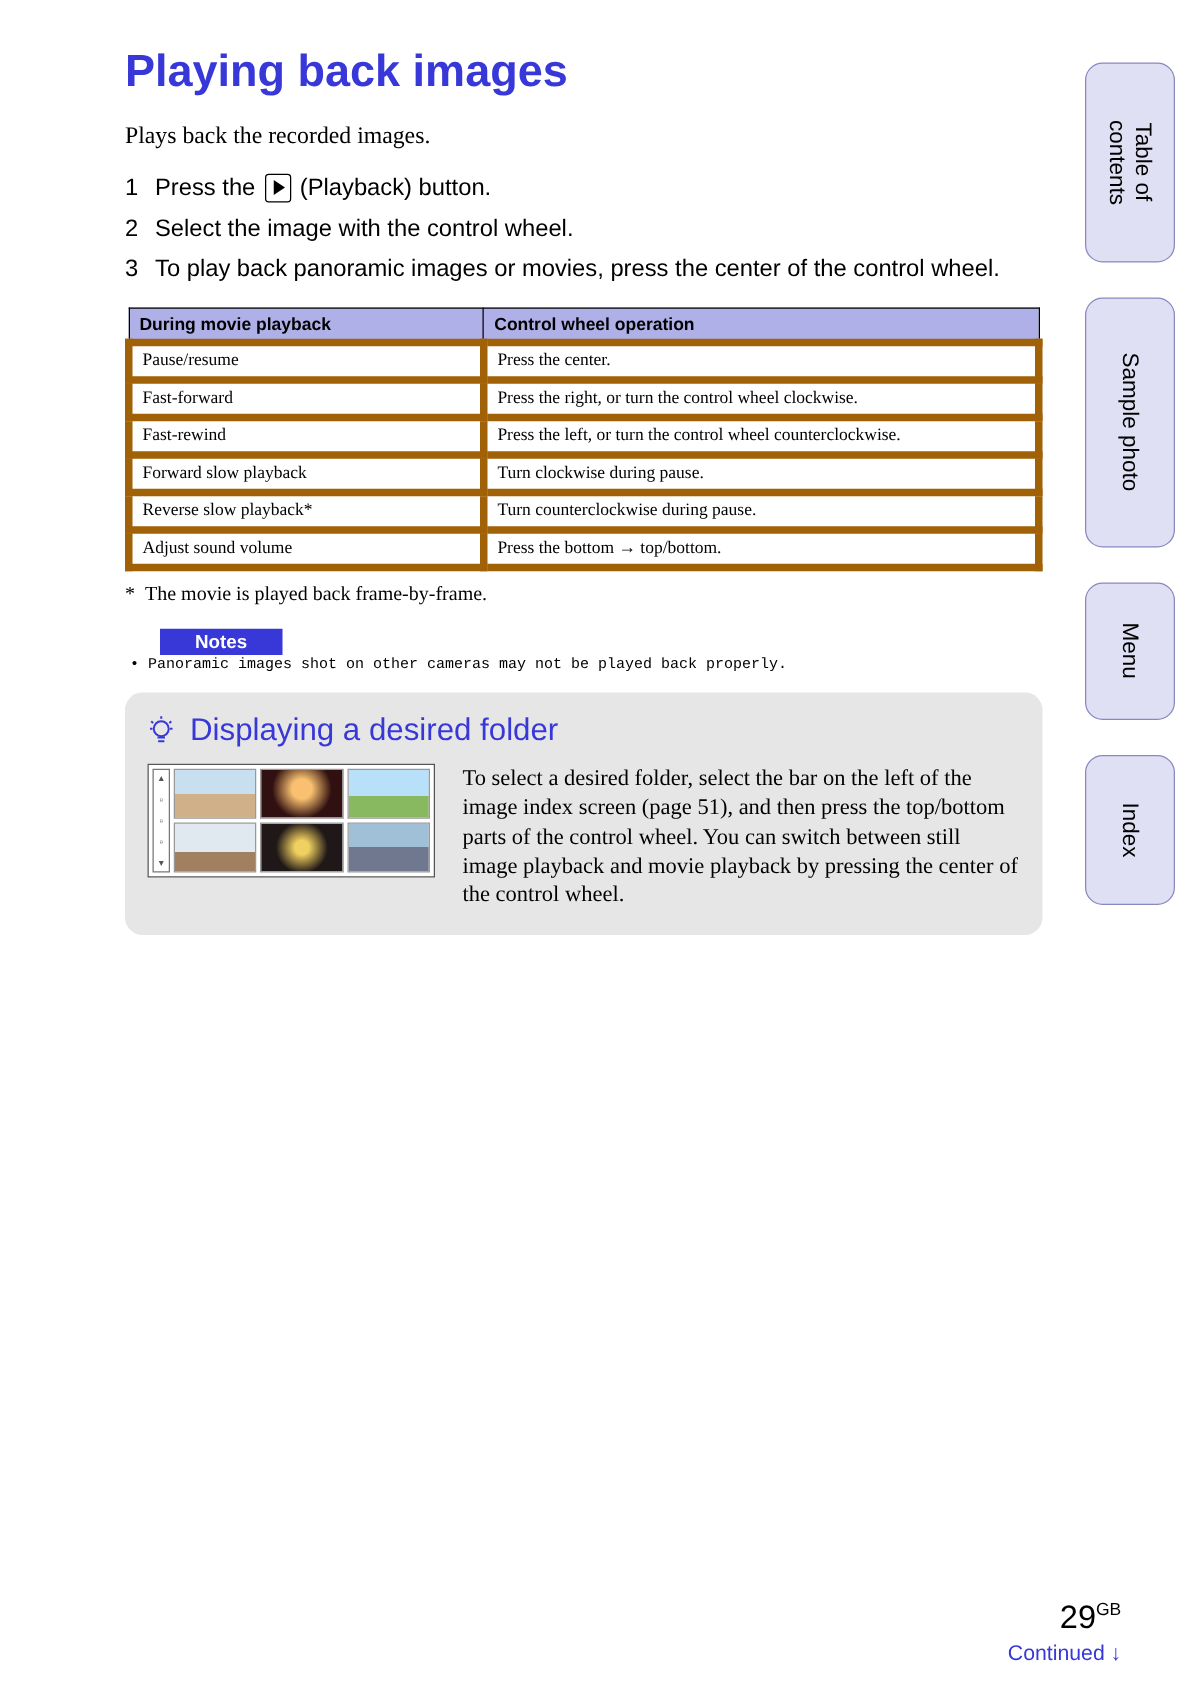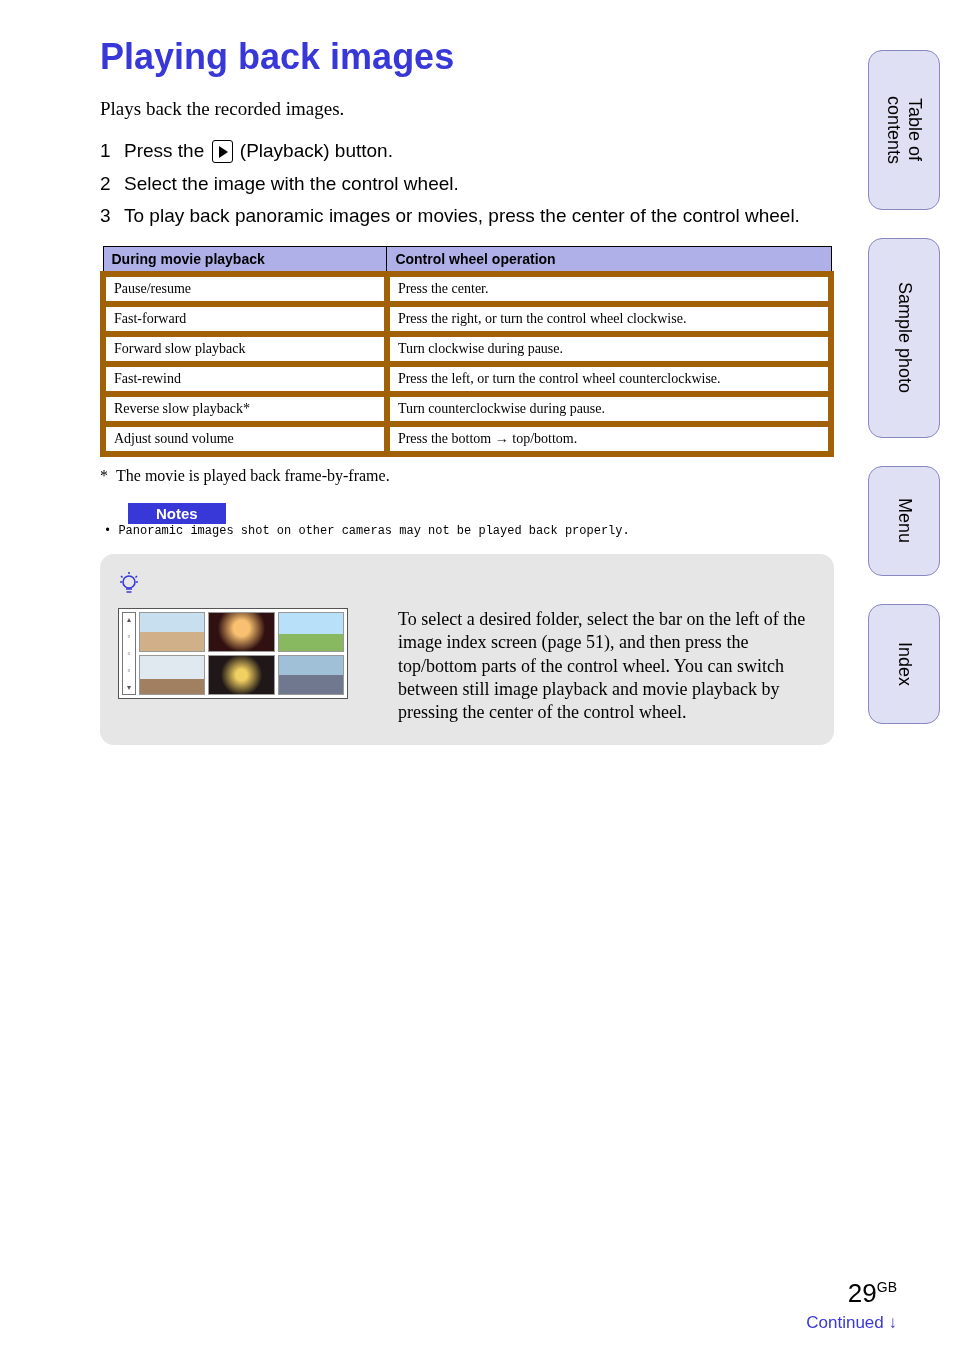--- a/index.html
+++ b/index.html
@@ -121,21 +121,20 @@
   }
   .tip-body {
     display: flex;
     gap: 22px;
     align-items: flex-start;
   }
   .tip-text {
     font-size: 18px;
     flex: 1;
     line-height: 1.3;
-    margin-left: 28px;
   }
   .index-illus {
     width: 230px;
     flex-shrink: 0;
   }
   .index-frame {
     border: 1px solid #555;
     padding: 3px;
     display: flex;
     gap: 3px;
@@ -249,26 +248,26 @@
     <tbody>
       <tr>
           <td>Pause/resume</td>
           <td>Press the center.</td>
         </tr>
       <tr>
           <td>Fast-forward</td>
           <td>Press the right, or turn the control wheel clockwise.</td>
         </tr>
       <tr>
+          <td>Fast-rewind</td>
+          <td>Press the left, or turn the control wheel counterclockwise.</td>
+        </tr>
+      <tr>
           <td>Forward slow playback</td>
           <td>Turn clockwise during pause.</td>
-        </tr>
-      <tr>
-          <td>Fast-rewind</td>
-          <td>Press the left, or turn the control wheel counterclockwise.</td>
         </tr>
       <tr>
           <td>Reverse slow playback*</td>
           <td>Turn counterclockwise during pause.</td>
         </tr>
       <tr>
           <td>Adjust sound volume</td>
           <td>Press the bottom → top/bottom.</td>
         </tr>
     </tbody>
@@ -286,20 +285,21 @@
     <div class="tip-title">
       <span class="bulb-icon">
         <svg viewBox="0 0 22 26" width="22" height="26">
           <g fill="none" stroke="#3838d8" stroke-width="1.6">
             <circle cx="11" cy="12" r="6"></circle>
             <path d="M8 19 h6 M8.5 22 h5"></path>
             <path d="M11 2 v2 M3 6 l1.5 1.5 M19 6 l-1.5 1.5 M2 12 h2 M18 12 h2"></path>
           </g>
         </svg>
       </span>
+      <span>Displaying a desired folder</span>
     </div>
     <div class="tip-body">
       <div class="index-illus">
         <div class="index-frame">
           <div class="index-bar">
             <span>▴</span>
               <span>▫</span>
               <span>▫</span>
               <span>▫</span>
               <span>▾</span>

